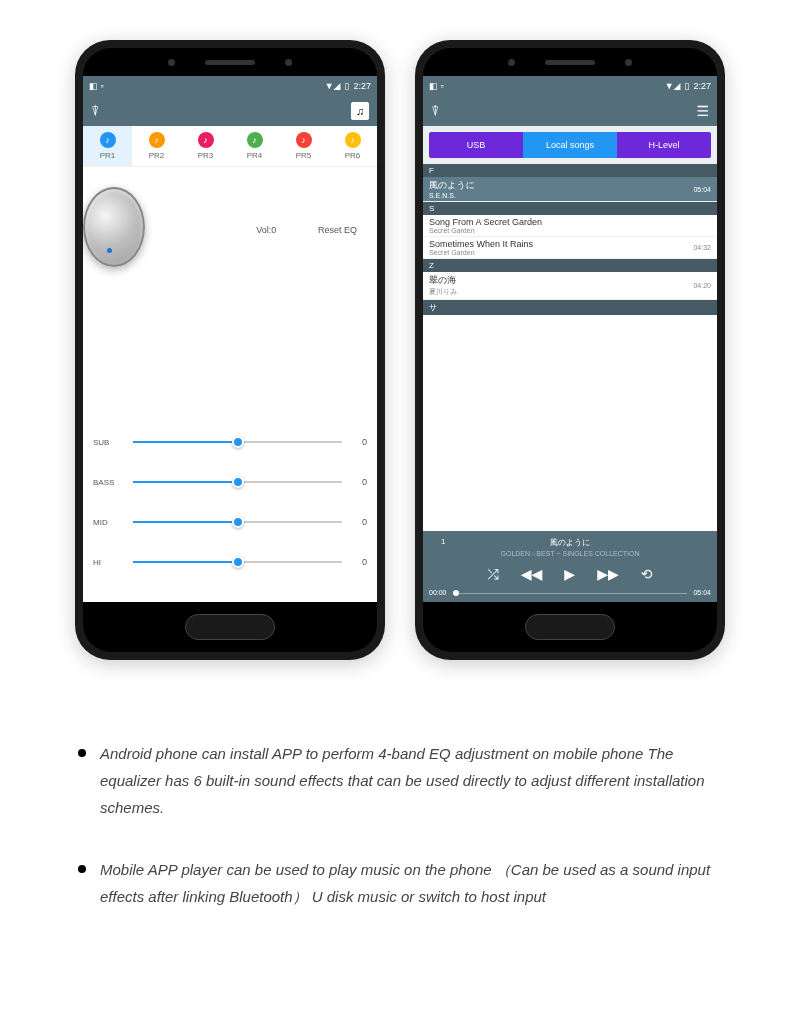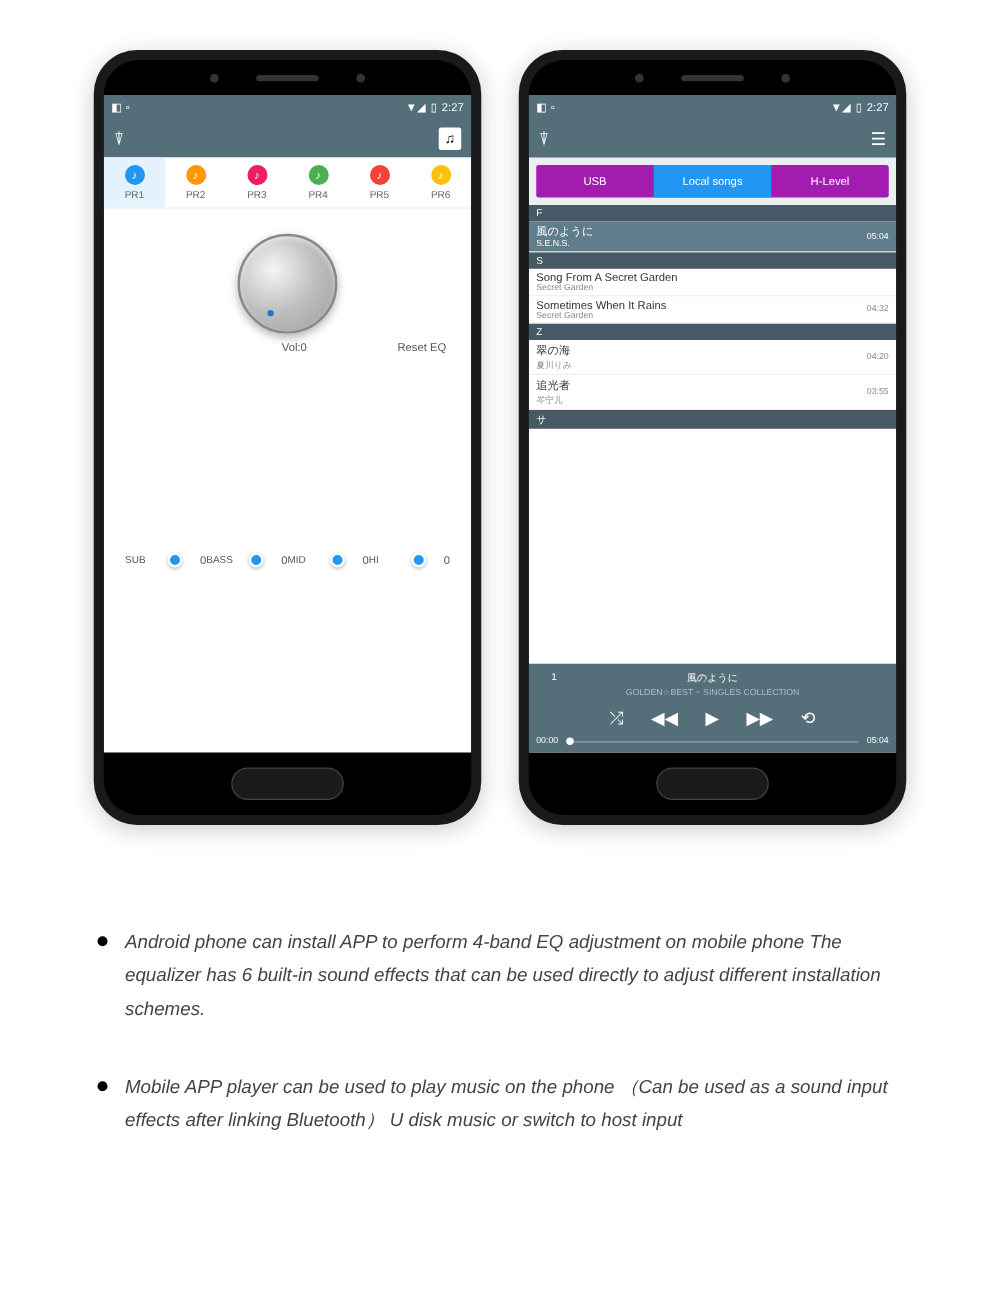--- a/index.html
+++ b/index.html
@@ -27,35 +27,35 @@
 .preset { flex: 1; display: flex; flex-direction: column; align-items: center; padding: 6px 0; font-size: 8px; color: #666; }
 .preset.active { background: #e3f2fd; }
 .preset-icon { width: 16px; height: 16px; border-radius: 50%; margin-bottom: 3px; display: flex; align-items: center; justify-content: center; color: #fff; font-size: 9px; }
 .pi-blue { background: #2196f3; }
 .pi-orange { background: #ff9800; }
 .pi-magenta { background: #e91e63; }
 .pi-green { background: #4caf50; }
 .pi-red { background: #f44336; }
 .pi-yellow { background: #ffc107; }
 
-.knob-area { display: flex; flex-direction: column; align-items: center; padding: 20px 0 10px; }
+.knob-area { display: flex; flex-direction: row; align-items: center; padding: 20px 0 10px; }
 .knob { width: 80px; height: 80px; border-radius: 50%; background: radial-gradient(circle at 35% 35%, #f5f5f5, #bdbdbd 50%, #9e9e9e); border: 2px solid #888; position: relative; box-shadow: 0 3px 8px rgba(0,0,0,0.3), inset 0 2px 4px rgba(255,255,255,0.5); }
 .knob-dot { position: absolute; width: 5px; height: 5px; background: #1976d2; border-radius: 50%; bottom: 12px; left: 22px; }
 .knob-row { display: flex; justify-content: space-between; width: 100%; padding: 0 20px; font-size: 9px; color: #555; margin-top: 6px; }
 .knob-row span:first-child { flex: 1; text-align: center; margin-left: 50px; }
 
-.sliders { padding: 20px 10px; flex: 1; display: flex; flex-direction: row; justify-content: center; }
+.sliders { padding: 20px 10px; flex: 1; display: flex; flex-direction: column; justify-content: flex-end; }
 .slider-row { display: flex; align-items: center; padding: 15px 0; }
 .slider-label { width: 30px; font-size: 8px; color: #555; }
 .slider-track { flex: 1; height: 2px; background: #ccc; position: relative; margin: 0 10px; }
 .slider-fill { height: 100%; width: 50%; background: #2196f3; }
 .slider-thumb { position: absolute; width: 12px; height: 12px; background: #2196f3; border: 2px solid #fff; border-radius: 50%; top: -5px; left: 50%; margin-left: -6px; box-shadow: 0 1px 3px rgba(0,0,0,0.3); }
 .slider-value { width: 15px; font-size: 9px; color: #555; text-align: right; }
 
-.tabs { display: flex; background: #a21caf; height: 26px; margin: 6px; border-radius: 2px; }
+.tabs { display: flex; background: #6d28d9; height: 26px; margin: 6px; border-radius: 2px; }
 .tab { flex: 1; display: flex; align-items: center; justify-content: center; font-size: 9px; color: #fff; }
 .tab.active { background: #2196f3; }
 
 .song-list { flex: 1; overflow: hidden; background: #fff; font-size: 9px; }
 .section-header { background: #455a64; color: #fff; padding: 2px 6px; font-size: 8px; }
 .song-row { display: flex; justify-content: space-between; align-items: center; padding: 2px 6px; border-bottom: 1px solid #f0f0f0; }
 .song-info { display: flex; flex-direction: column; }
 .song-title { font-size: 9px; color: #333; }
 .song-artist { font-size: 7px; color: #888; }
 .song-time { font-size: 7px; color: #888; }
@@ -233,27 +233,20 @@
               <span class="song-time">04:32</span>
             </div>
             <div class="section-header">Z</div>
             <div class="song-row">
               <div class="song-info">
                 <span class="song-title">翠の海</span>
                 <span class="song-artist">夏川りみ</span>
               </div>
               <span class="song-time">04:20</span>
             </div>
-            <div class="song-row">
-              <div class="song-info">
-                <span class="song-title">追光者</span>
-                <span class="song-artist">岑宁儿</span>
-              </div>
-              <span class="song-time">03:55</span>
-            </div>
             <div class="section-header">サ</div>
           </div>
         <div class="player-bar">
           <div class="player-info">
             <div class="player-row1">
               <span class="player-number">1</span>
               <span>風のように</span>
             </div>
             <div class="player-album">GOLDEN☆BEST ~ SINGLES COLLECTION</div>
           </div>

